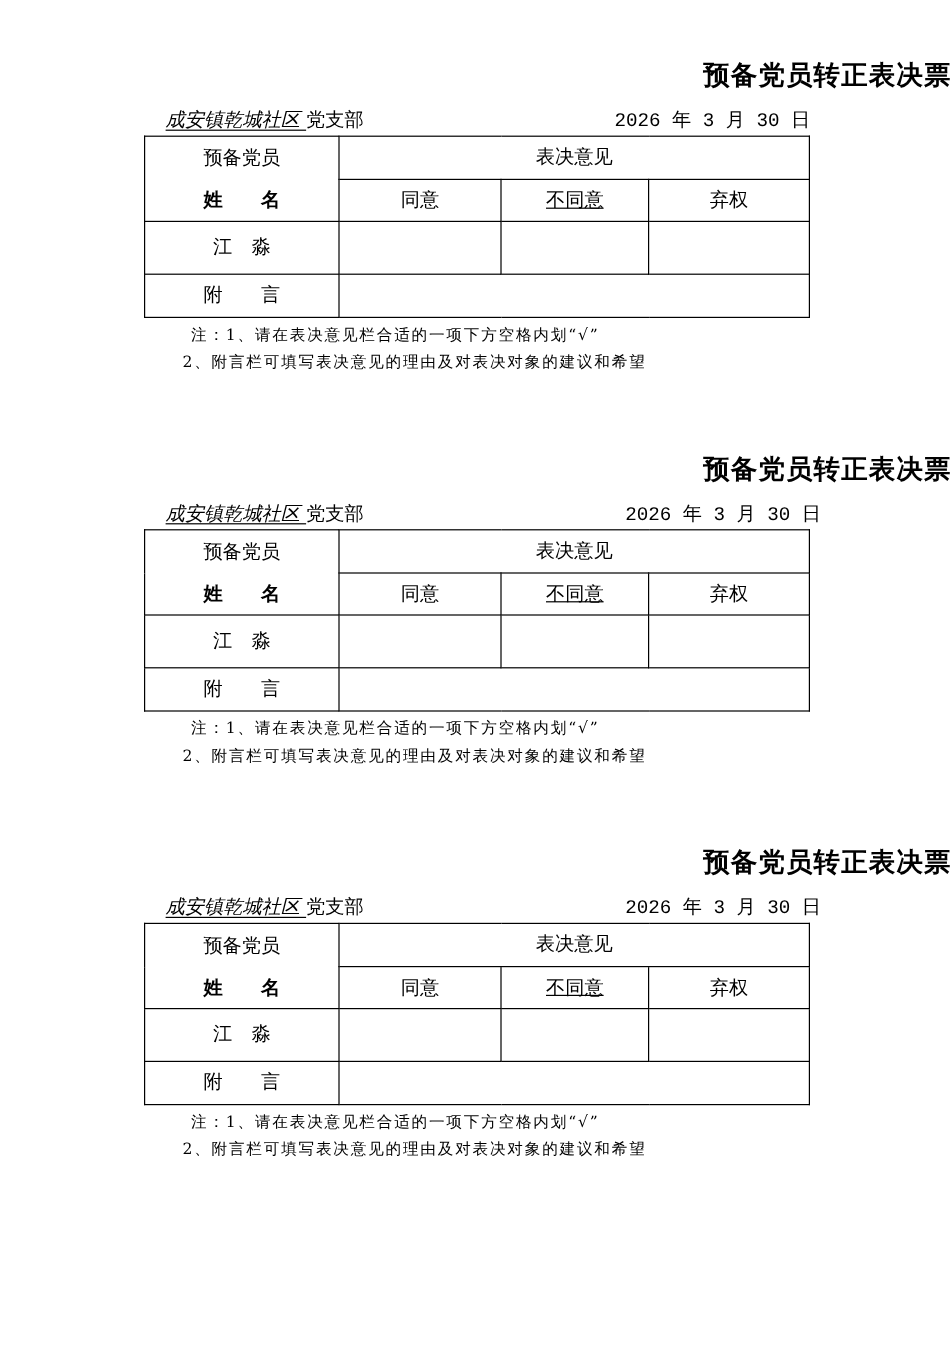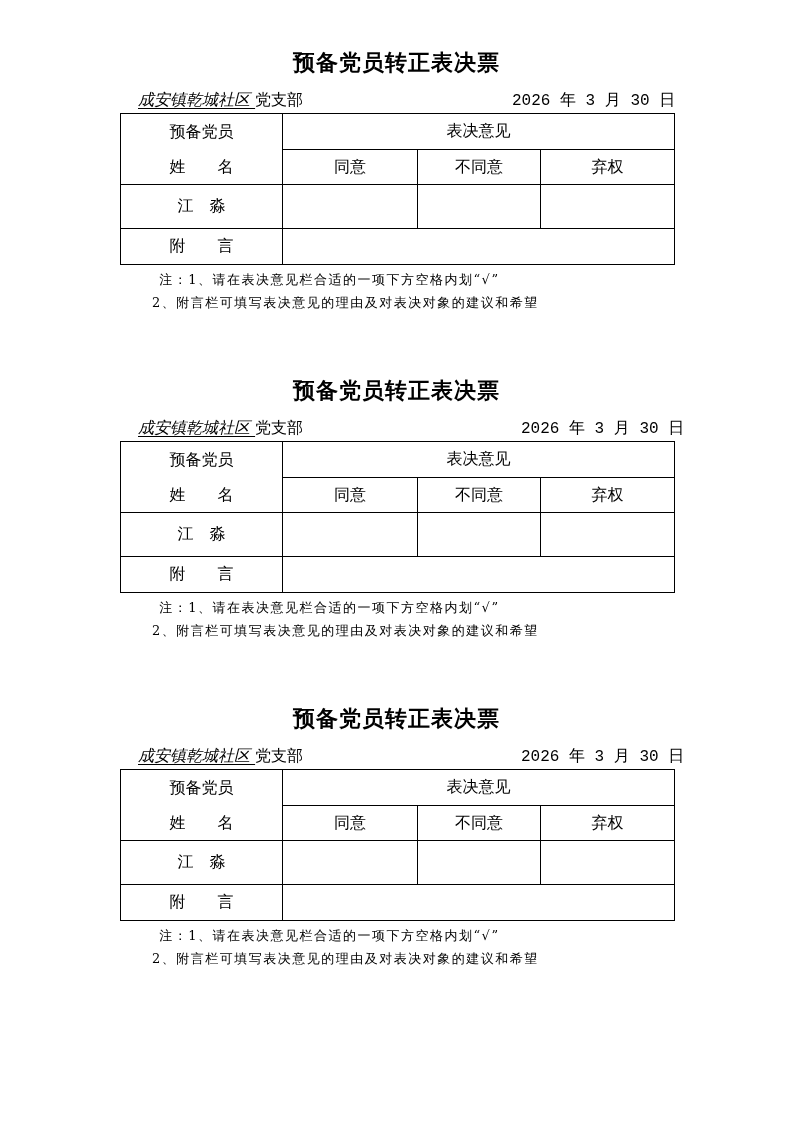--- a/index.html
+++ b/index.html
@@ -1,36 +1,36 @@
 <!DOCTYPE html>
 <html><head>
 <meta charset="utf-8">
 <style>
   html, body { margin: 0; padding: 0; background: #ffffff; }
   body { width: 793px; height: 1122px; position: relative; overflow: hidden;
          font-family: "DejaVu Serif", "Liberation Serif", serif; color: #000; }
   .ballot { position: absolute; left: 0; width: 793px; height: 300px; }
-  .title { position: absolute; left: 0; width: 793px; top: 8px; text-align: center;
+  .title { position: absolute; left: 0; width: 793px; top: 8px; text-align: right;
            font-family: "DejaVu Sans", "Liberation Sans", sans-serif; font-size: 22px; font-weight: bold; letter-spacing: 1px; }
   .org { position: absolute; left: 138px; top: 50px; font-size: 16px; }
   .org .u { text-decoration: underline; text-underline-offset: 3px; font-style: italic; }
   .date { position: absolute; left: 512px; top: 50px; font-size: 16px; font-family: Liberation Mono, monospace; }
   .ballot.b2 .date, .ballot.b3 .date { left: 521px; }
   table.vt { position: absolute; left: 120px; top: 73px; border-collapse: collapse; width: 555px; }
   table.vt td { border: 1.2px solid #000; padding: 0; text-align: center; font-size: 16px; margin-left: 44px; }
   .c1 { width: 161px; }
   .c2 { width: 134px; }
-  .c3 { width: 122px; }
+  .c3 { width: 122px; text-decoration: underline; }
   .r1 td { height: 35px; }
   .r2 td { height: 34px; }
   .r3 td { height: 43px; }
   .r4 td { height: 35px; font-family: Liberation Mono, monospace; }
   .namecell { vertical-align: middle; }
   .namecell .l1 { display: block; margin-top: 2px; }
-  .namecell .l2 { display: block; margin-top: 14px; word-spacing: 0; }
+  .namecell .l2 { display: block; margin-top: 14px; word-spacing: 0; font-weight: bold; }
   .notes { position: absolute; left: 120px; top: 228px; font-size: 13px; line-height: 23px; letter-spacing: 1.5px; text-align: center; }
   .notes .n2 { padding-left: 32px; display: block; }
 </style>
 </head>
 <body>
 
 <div class="ballot b1" style="top:40px;">
   <div class="title">预备党员转正表决票</div>
   <div class="org"><span class="u">成安镇乾城社区 </span><span>党支部</span></div>
   <div class="date">2026 年 3 月 30 日</div>

